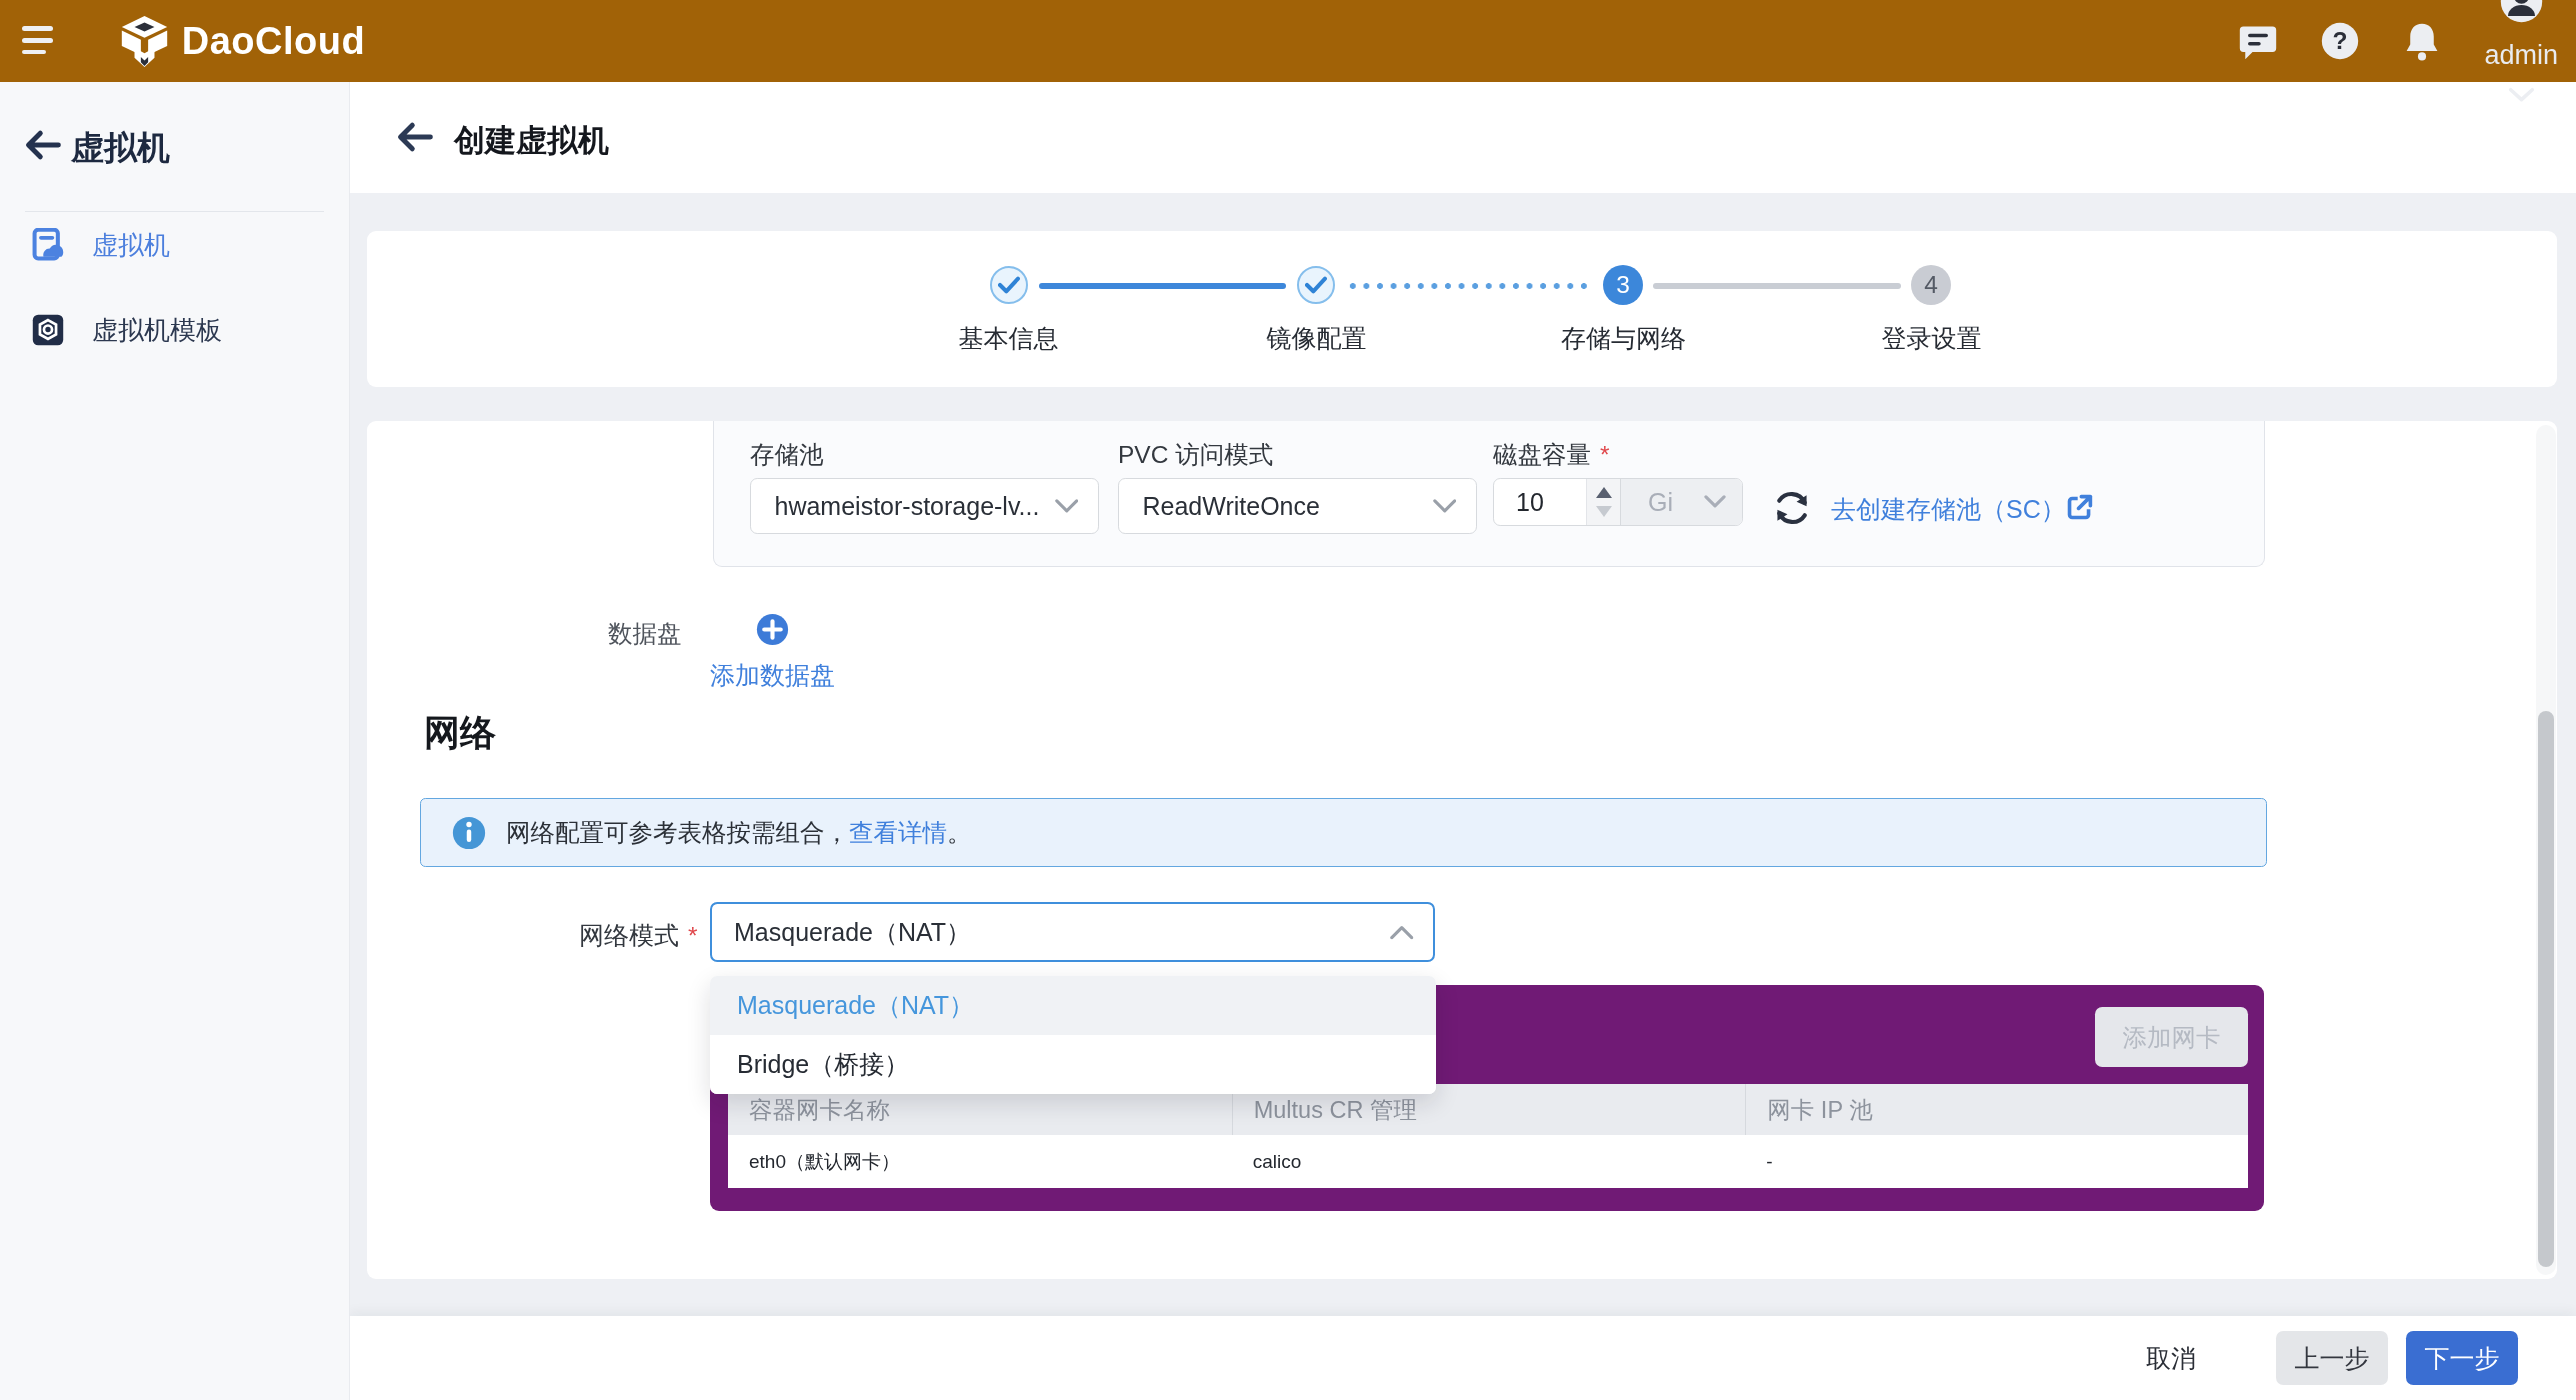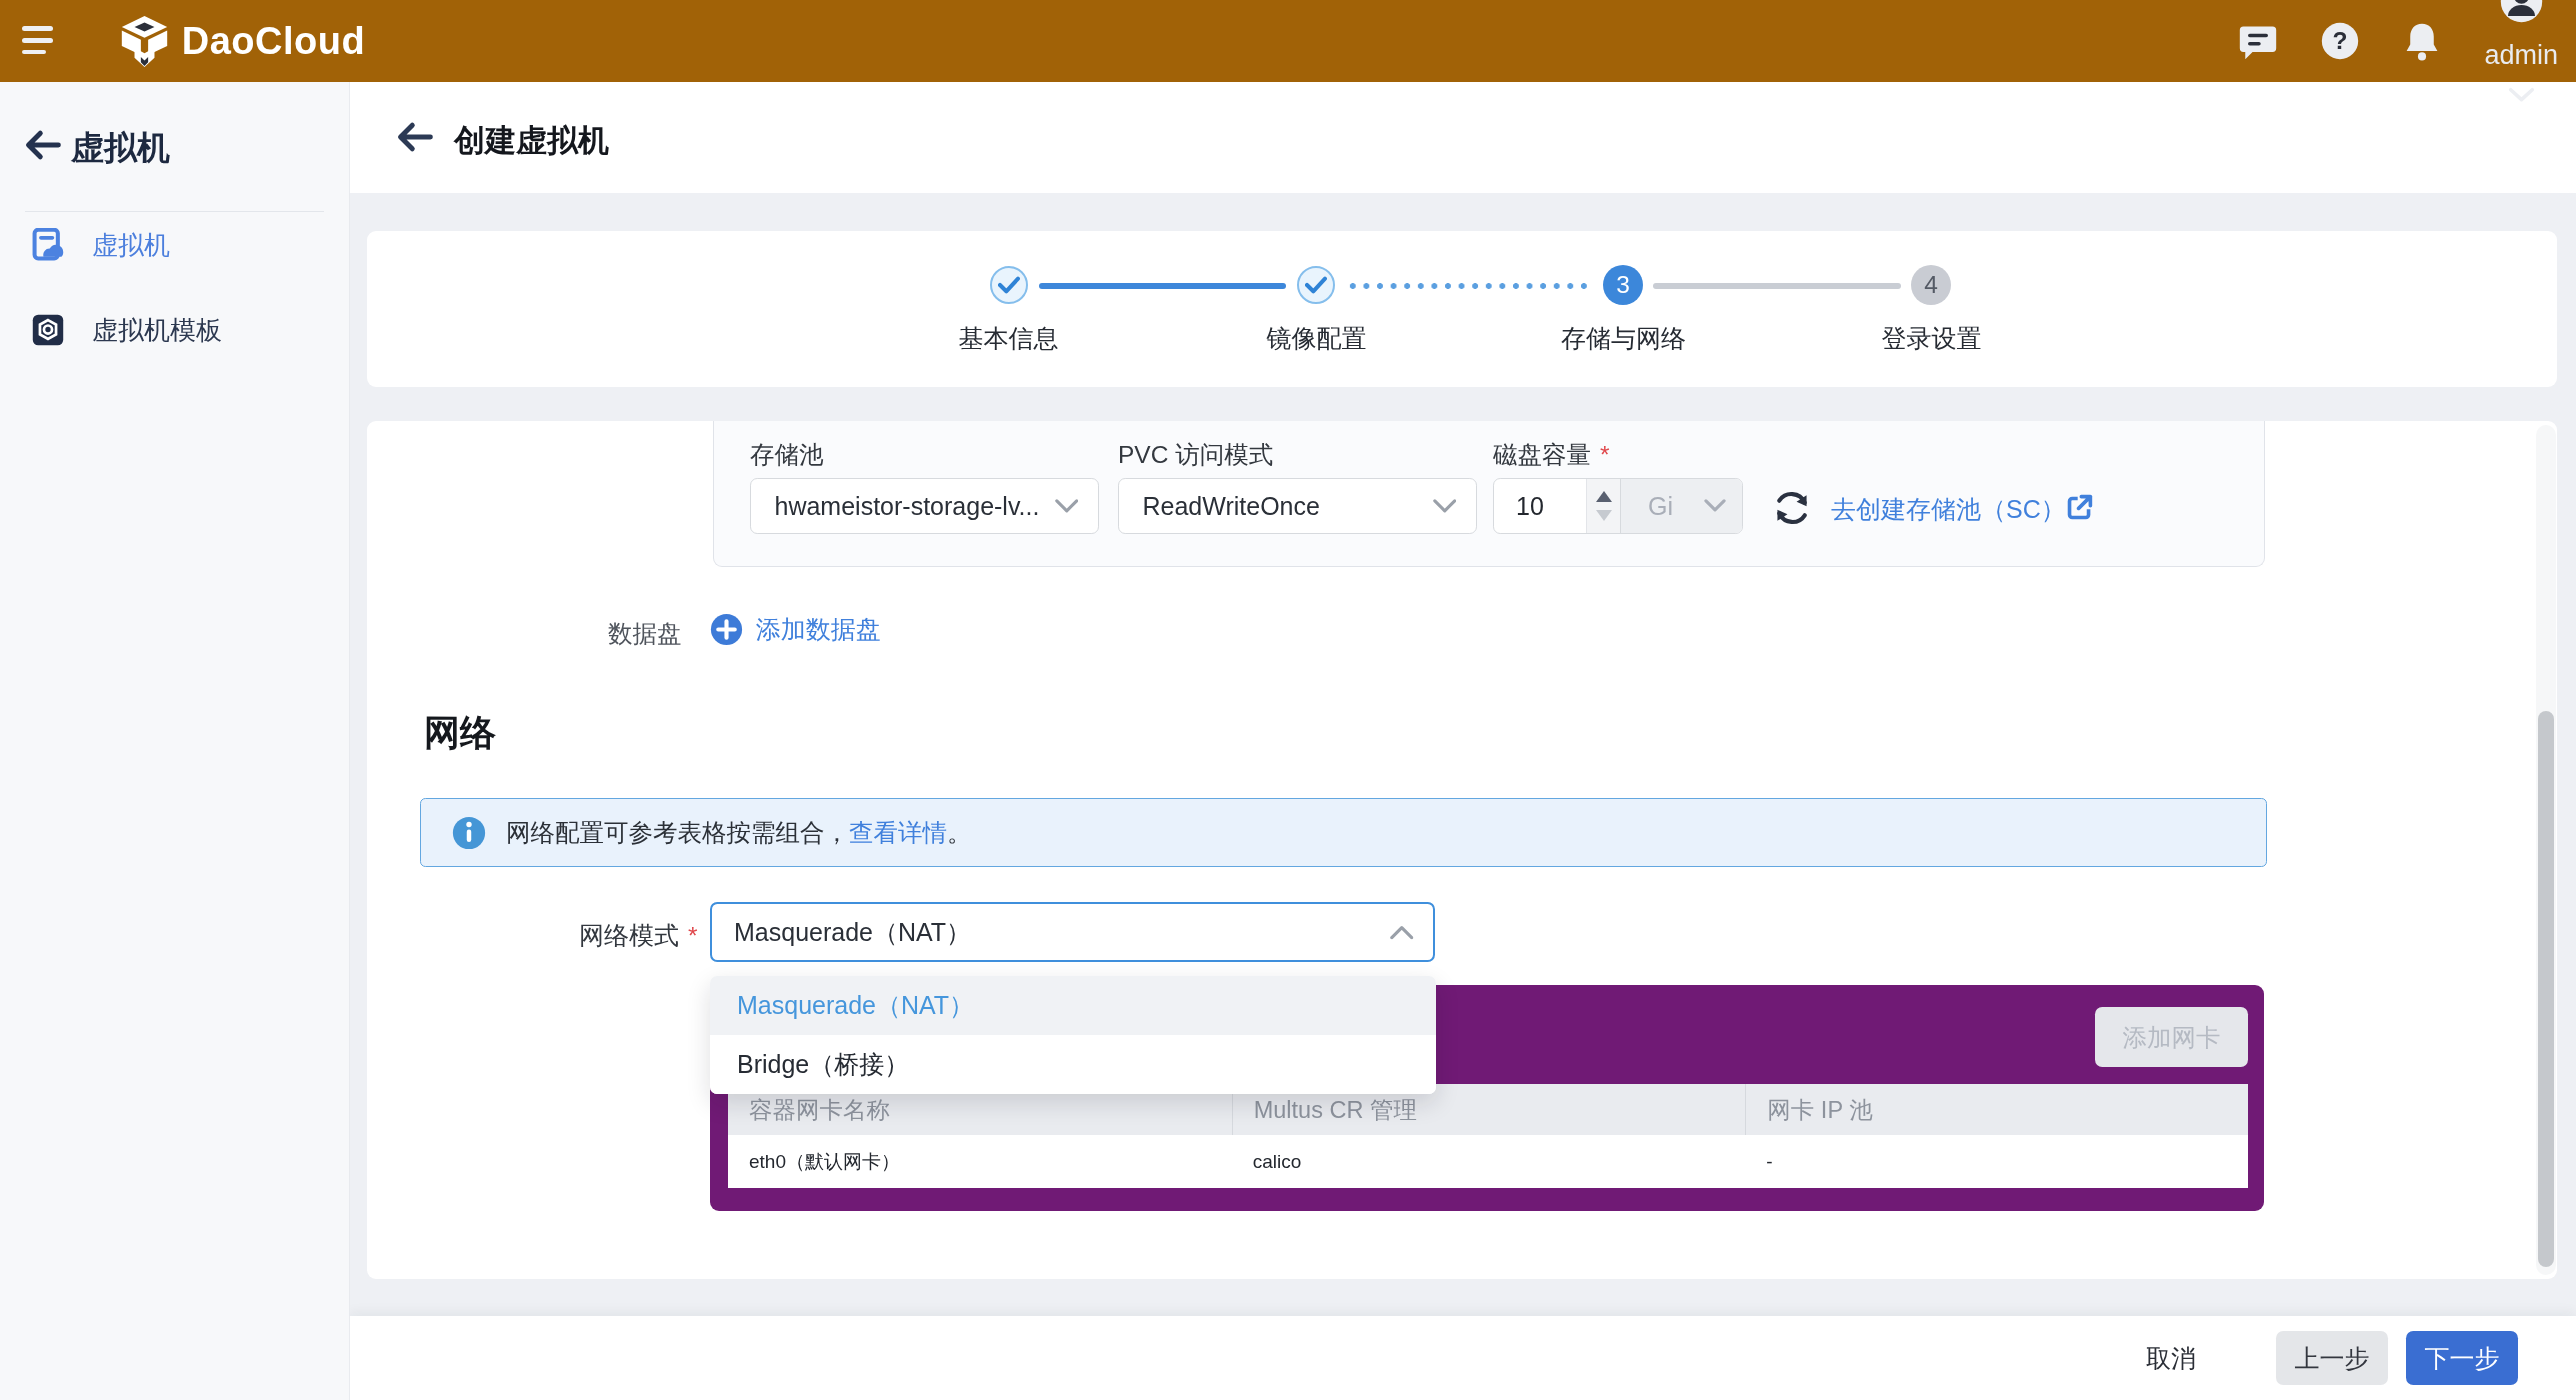--- a/index.html
+++ b/index.html
@@ -54,32 +54,32 @@
   .seg.gray { background:#c9cdd4; }
   .seg.dotted { background-image:radial-gradient(circle, #5b9fe0 2.7px, transparent 3.3px); background-size:13.6px 6.3px; background-repeat:repeat-x; border-radius:0; }
 
   
   .subcard { position:absolute; left:346px; top:0; width:1552px; height:146px; background:#fafbfd; border:0.9px solid #e0e3e9; border-top:none; border-radius:0 0 9px 9px; }
   .f-label { position:absolute; top:17px; font-size:24.5px; color:#33383f; }
   .req { color:#e0484c; margin-left:9px; font-size:24.5px; }
   .sel { position:absolute; top:57px; height:56px; background:#fff; border:0.9px solid #d7dade; border-radius:7.2px; display:flex; align-items:center; cursor:pointer; }
   .sel .val { padding-left:23.5px; font-size:25px; color:#2a2f37; white-space:nowrap; }
   .sel .chev { position:absolute; right:20px; }
-  .numgroup { position:absolute; left:779px; top:57px; width:250px; height:56px; border:0.9px solid #d7dade; border-radius:7.2px; background:#fff; display:flex; overflow:hidden; }
+  .numgroup { position:absolute; left:779px; top:57px; width:250px; height:48px; border:0.9px solid #d7dade; border-radius:7.2px; background:#fff; display:flex; overflow:hidden; }
   .numgroup input { width:92px; border:none; outline:none; font-size:25px; color:#23272e; padding-left:22px; font-family:inherit; background:transparent; }
   .spinner { width:34px; background:#f3f4f6; border-left:0.9px solid #e3e5e9; display:flex; flex-direction:column; align-items:center; justify-content:center; gap:8.2px; }
   .spin-up { width:0; height:0; border-left:8.2px solid transparent; border-right:8.2px solid transparent; border-bottom:11px solid #596070; cursor:pointer; }
   .spin-dn { width:0; height:0; border-left:8.2px solid transparent; border-right:8.2px solid transparent; border-top:11px solid #c6cad0; cursor:pointer; }
   .unit { width:122px; background:#edeff2; border-left:0.9px solid #d7dade; display:flex; align-items:center; justify-content:space-between; padding:0 16.3px 0 27px; cursor:pointer; }
   .unit .uval { font-size:25px; color:#a9aeb8; }
   .link { color:#4080dc; cursor:pointer; }
 
   
   .datadisk-label { position:absolute; left:241px; top:196px; font-size:24.5px; color:#4f545c; }
-  .adddisk { position:absolute; left:343px; top:192px; display:flex; align-items:center; gap:12.7px; cursor:pointer; }
+  .adddisk { position:absolute; left:343px; top:192px; display:flex; align-items:center; gap:12.7px; cursor:pointer;flex-direction:column; }
   .adddisk .txt { font-size:25px; color:#4080dc; }
   .net-title { position:absolute; left:57px; top:288px; font-size:36px; font-weight:bold; color:#15181d; }
   .banner { position:absolute; left:53px; top:377px; width:1847px; height:69px; background:#e9f2fc; border:1.8px solid #63a7e0; border-radius:5.4px; display:flex; align-items:center; padding-left:31px;text-align:right; }
   .banner .btxt { margin-left:20px; font-size:24.5px; color:#2b3037; }
   .mode-label { position:absolute; left:212px; top:498px; font-size:25px; color:#33383f; }
   .mode-select { position:absolute; left:343px; top:481px; width:725px; height:60px; background:#fff; border:2.7px solid #3f8fdc; border-radius:7.2px; display:flex; align-items:center; cursor:pointer; z-index:21; }
   .mode-select .val { padding-left:22px; font-size:25px; color:#2a2f37; }
   .mode-select .chev { position:absolute; right:20px; transform:rotate(180deg); }
 
   

